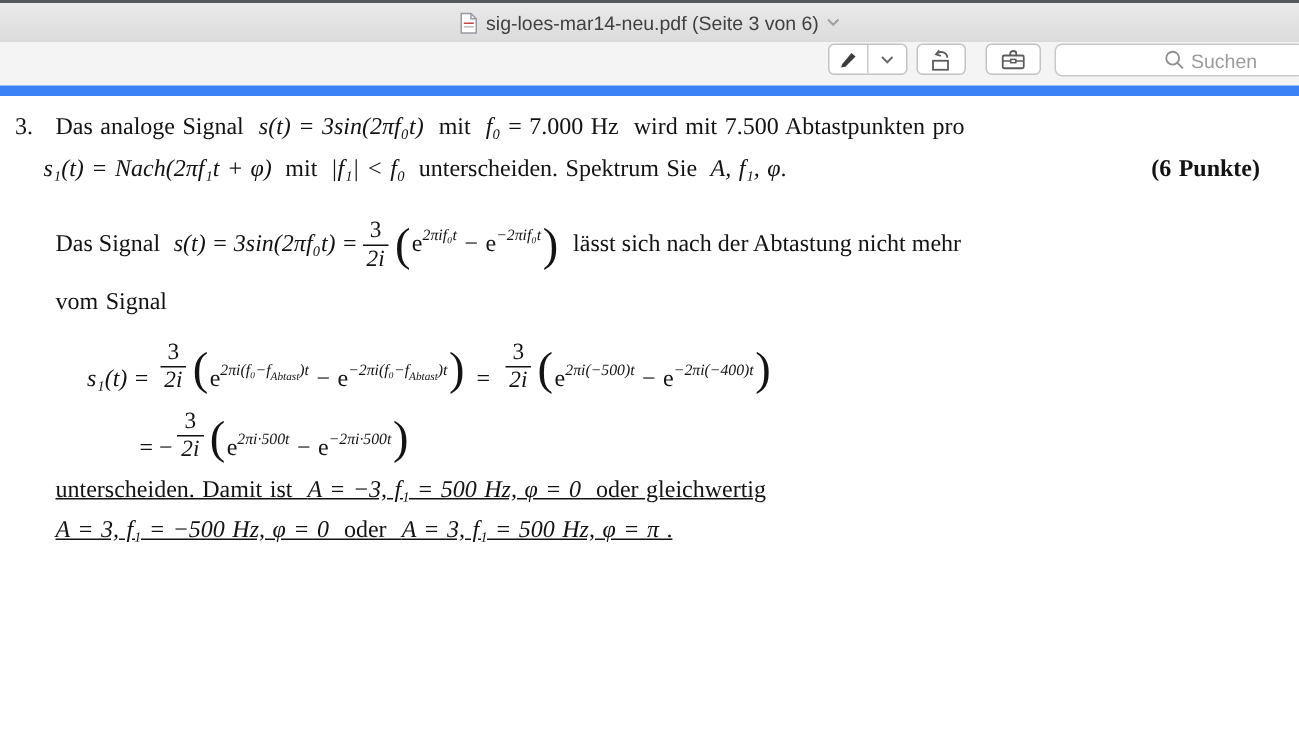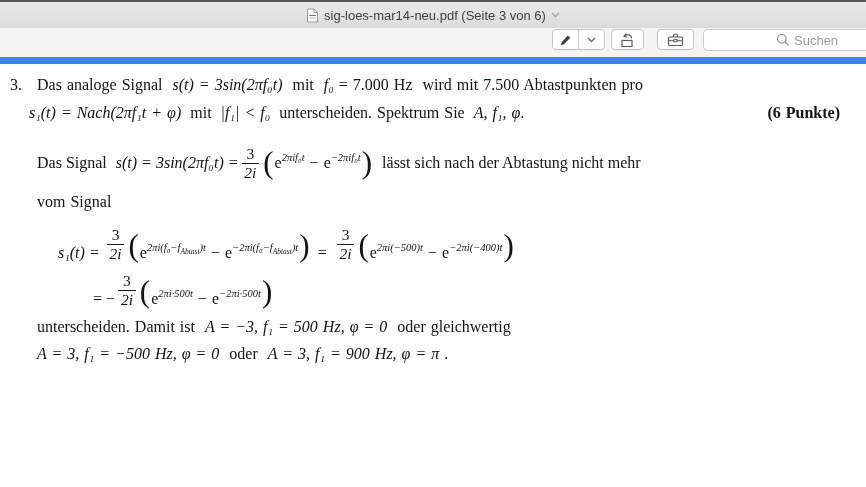--- a/index.html
+++ b/index.html
@@ -32,21 +32,21 @@
   .pnum{position:absolute;left:10px;top:6px;line-height:29px;}
   .ml-8{margin-left:-8px;}
   .flexline{display:flex;align-items:center;height:27px;}
   .p2{margin-top:8px;}
   .p3{margin-top:13px;}
   .p3 .mathline{height:48px;display:flex;align-items:center;}
   .eqrow{display:flex;align-items:flex-end;height:46px;}
   #eq1{margin-left:21px;}
   #eq2{margin-left:56px;}
   .p4{margin-top:5px;}
-  .p4 .line{line-height:27px;}
+  .p4 .line{line-height:27px;text-decoration:underline;}
   .frac{display:inline-flex;flex-direction:column;align-items:center;line-height:1.12;
         font-size:15.5px;margin:0 3px;}
   .frac .num{padding:0 5px;border-bottom:1px solid #111;}
   .frac .den{font-style:italic;}
   .bp{font-size:31px;line-height:1;font-style:normal;padding:0 1px;transform:translateY(-1px);}
   .sup{font-size:10.5px;font-style:italic;position:relative;top:-7px;}
   .ssub{font-size:7.5px;font-style:italic;position:relative;top:2.5px;}
   .sb{font-size:10px;font-style:italic;position:relative;top:3px;}
   .ibr{font-size:19px;}
   .mx4{margin:0 5px;}
@@ -192,18 +192,18 @@
       <span class="mx4">−</span>
       <span><span>e</span><span class="sup">−2πi·500t</span></span>
       <span class="bp">)</span>
     </div>
 
     <div class="para p4">
       <div class="line">
         <span>unterscheiden. Damit ist &nbsp;</span><span class="it">A = −3, f₁ = 500 Hz, φ = 0</span><span> &nbsp;oder gleichwertig</span>
       </div>
       <div class="line">
-        <span class="it">A = 3, f₁ = −500 Hz, φ = 0</span><span> &nbsp;oder &nbsp;</span><span class="it">A = 3, f₁ = 900 Hz, φ = π</span><span> .</span>
+        <span class="it">A = 3, f₁ = −500 Hz, φ = 0</span><span> &nbsp;oder &nbsp;</span><span class="it">A = 3, f₁ = 500 Hz, φ = π</span><span> .</span>
       </div>
     </div>
 
   </main>
 </div>
 
 </body></html>

